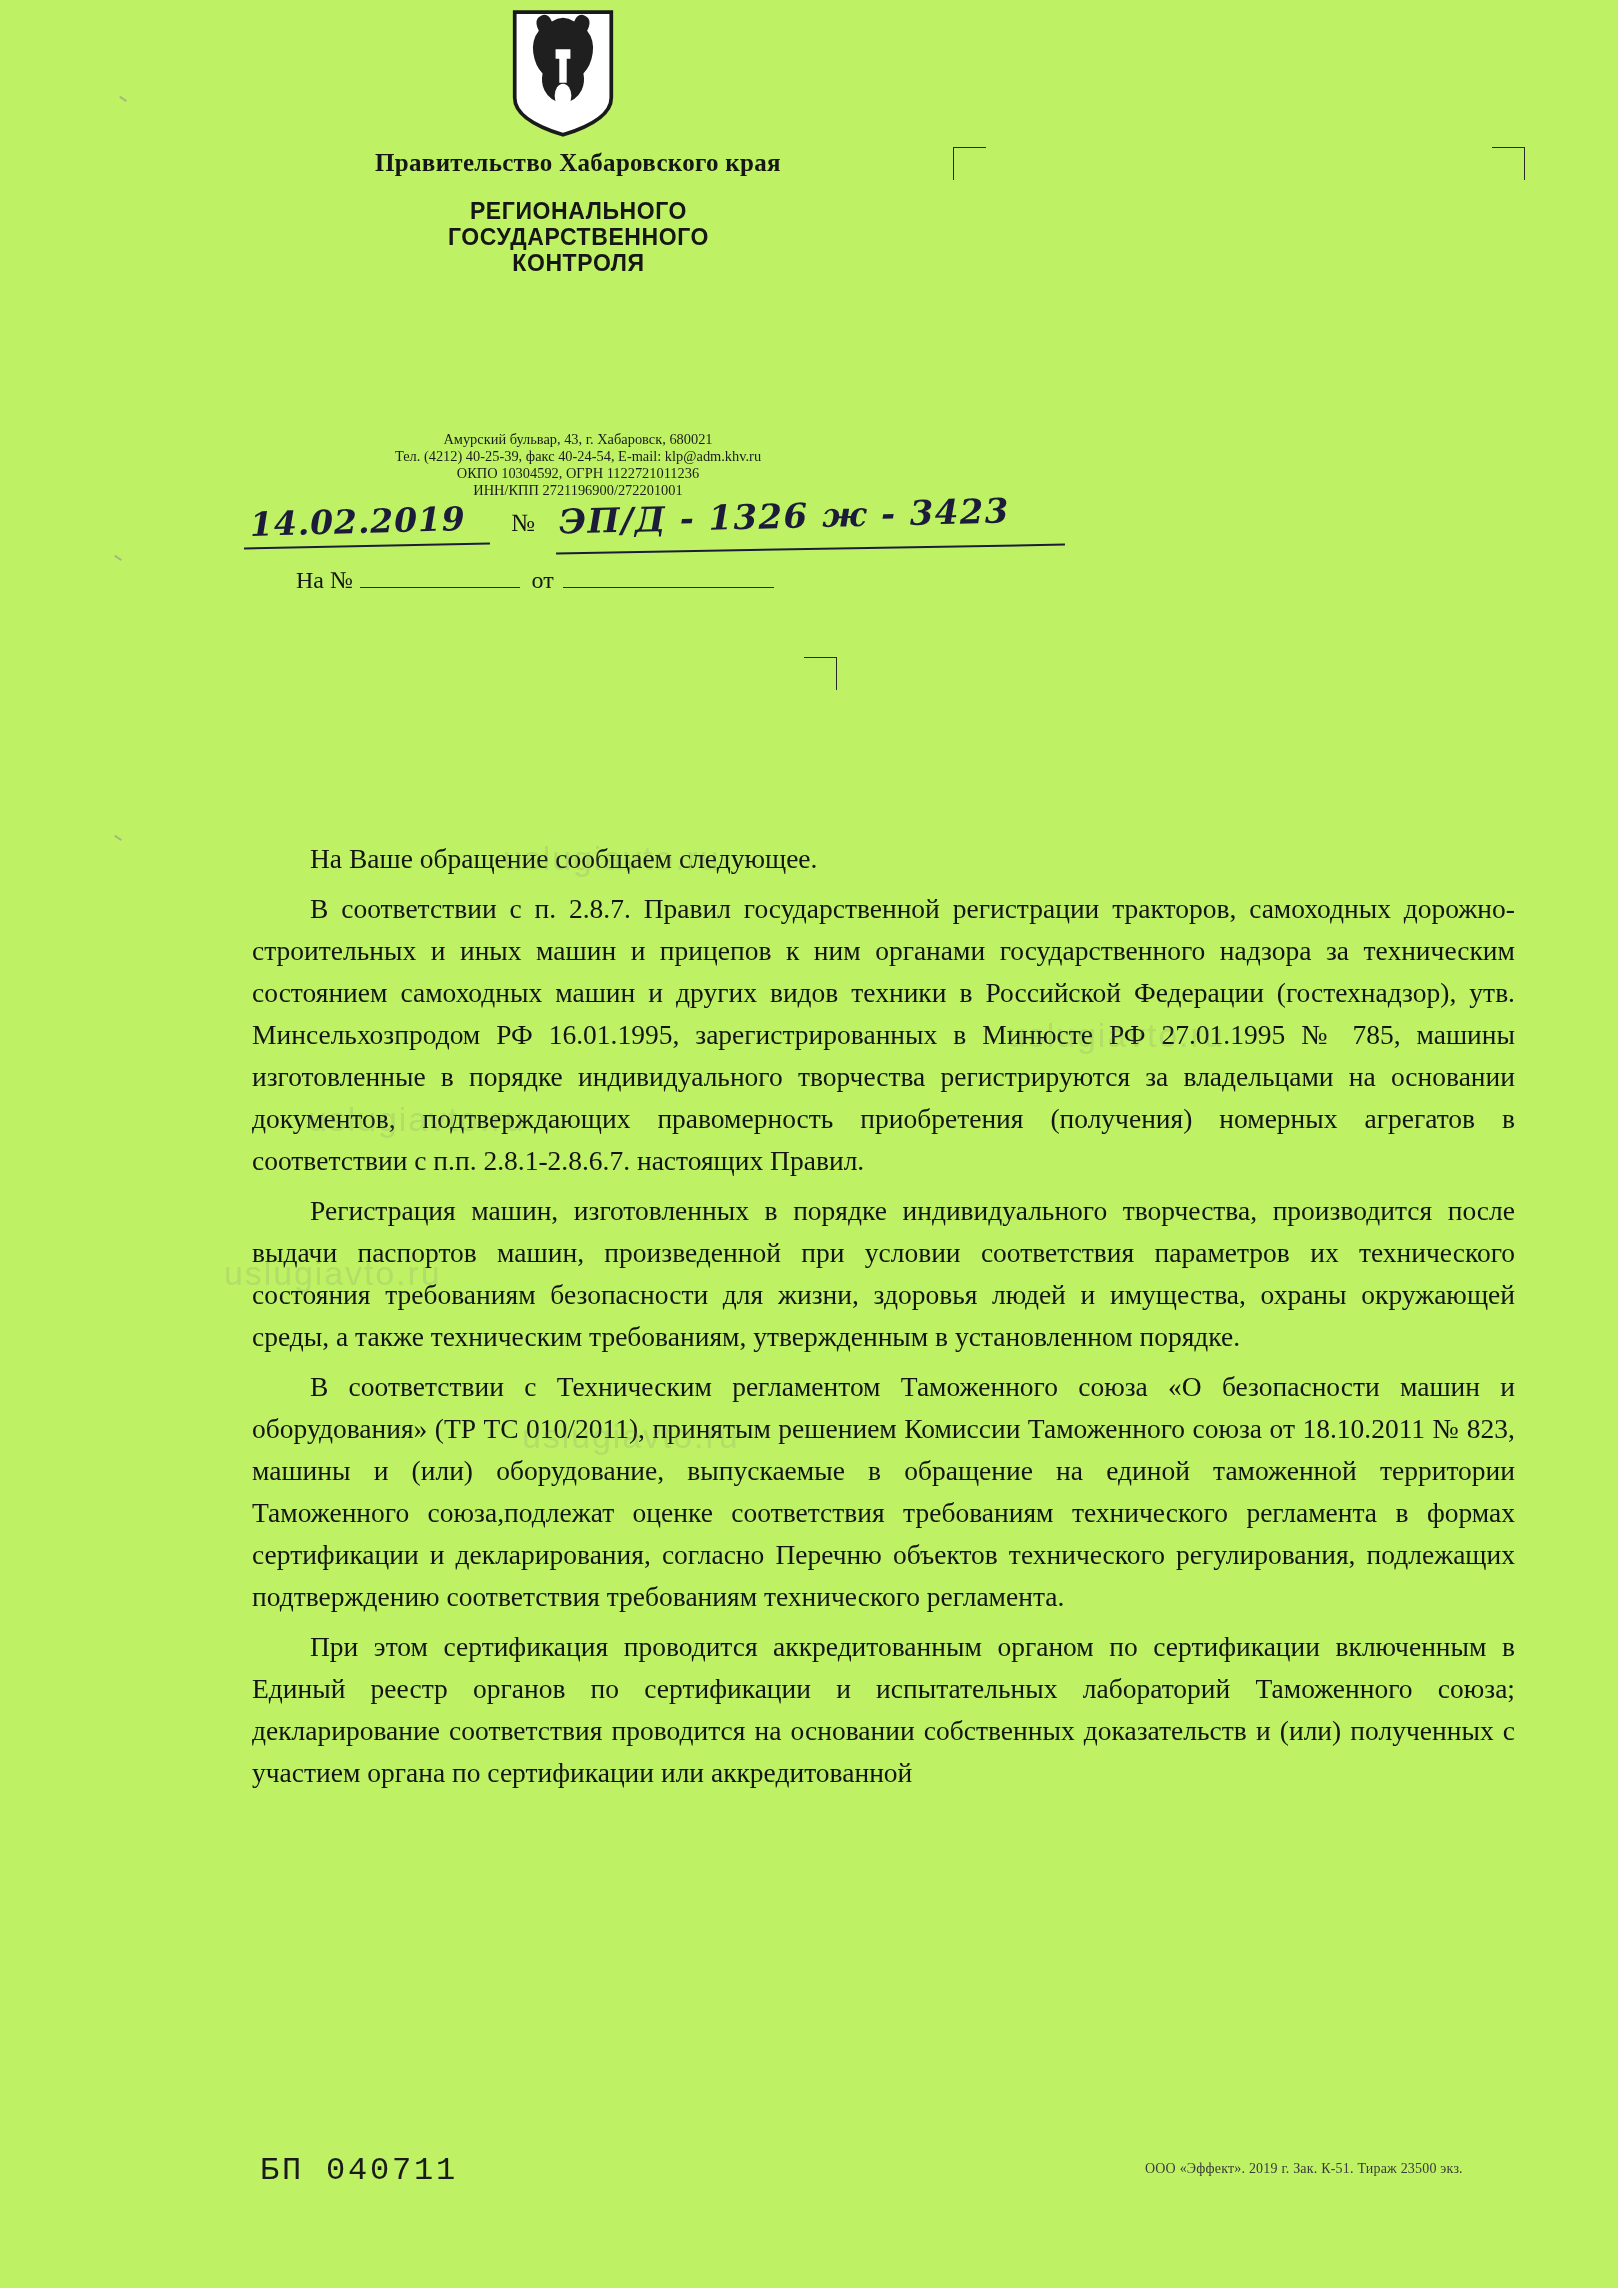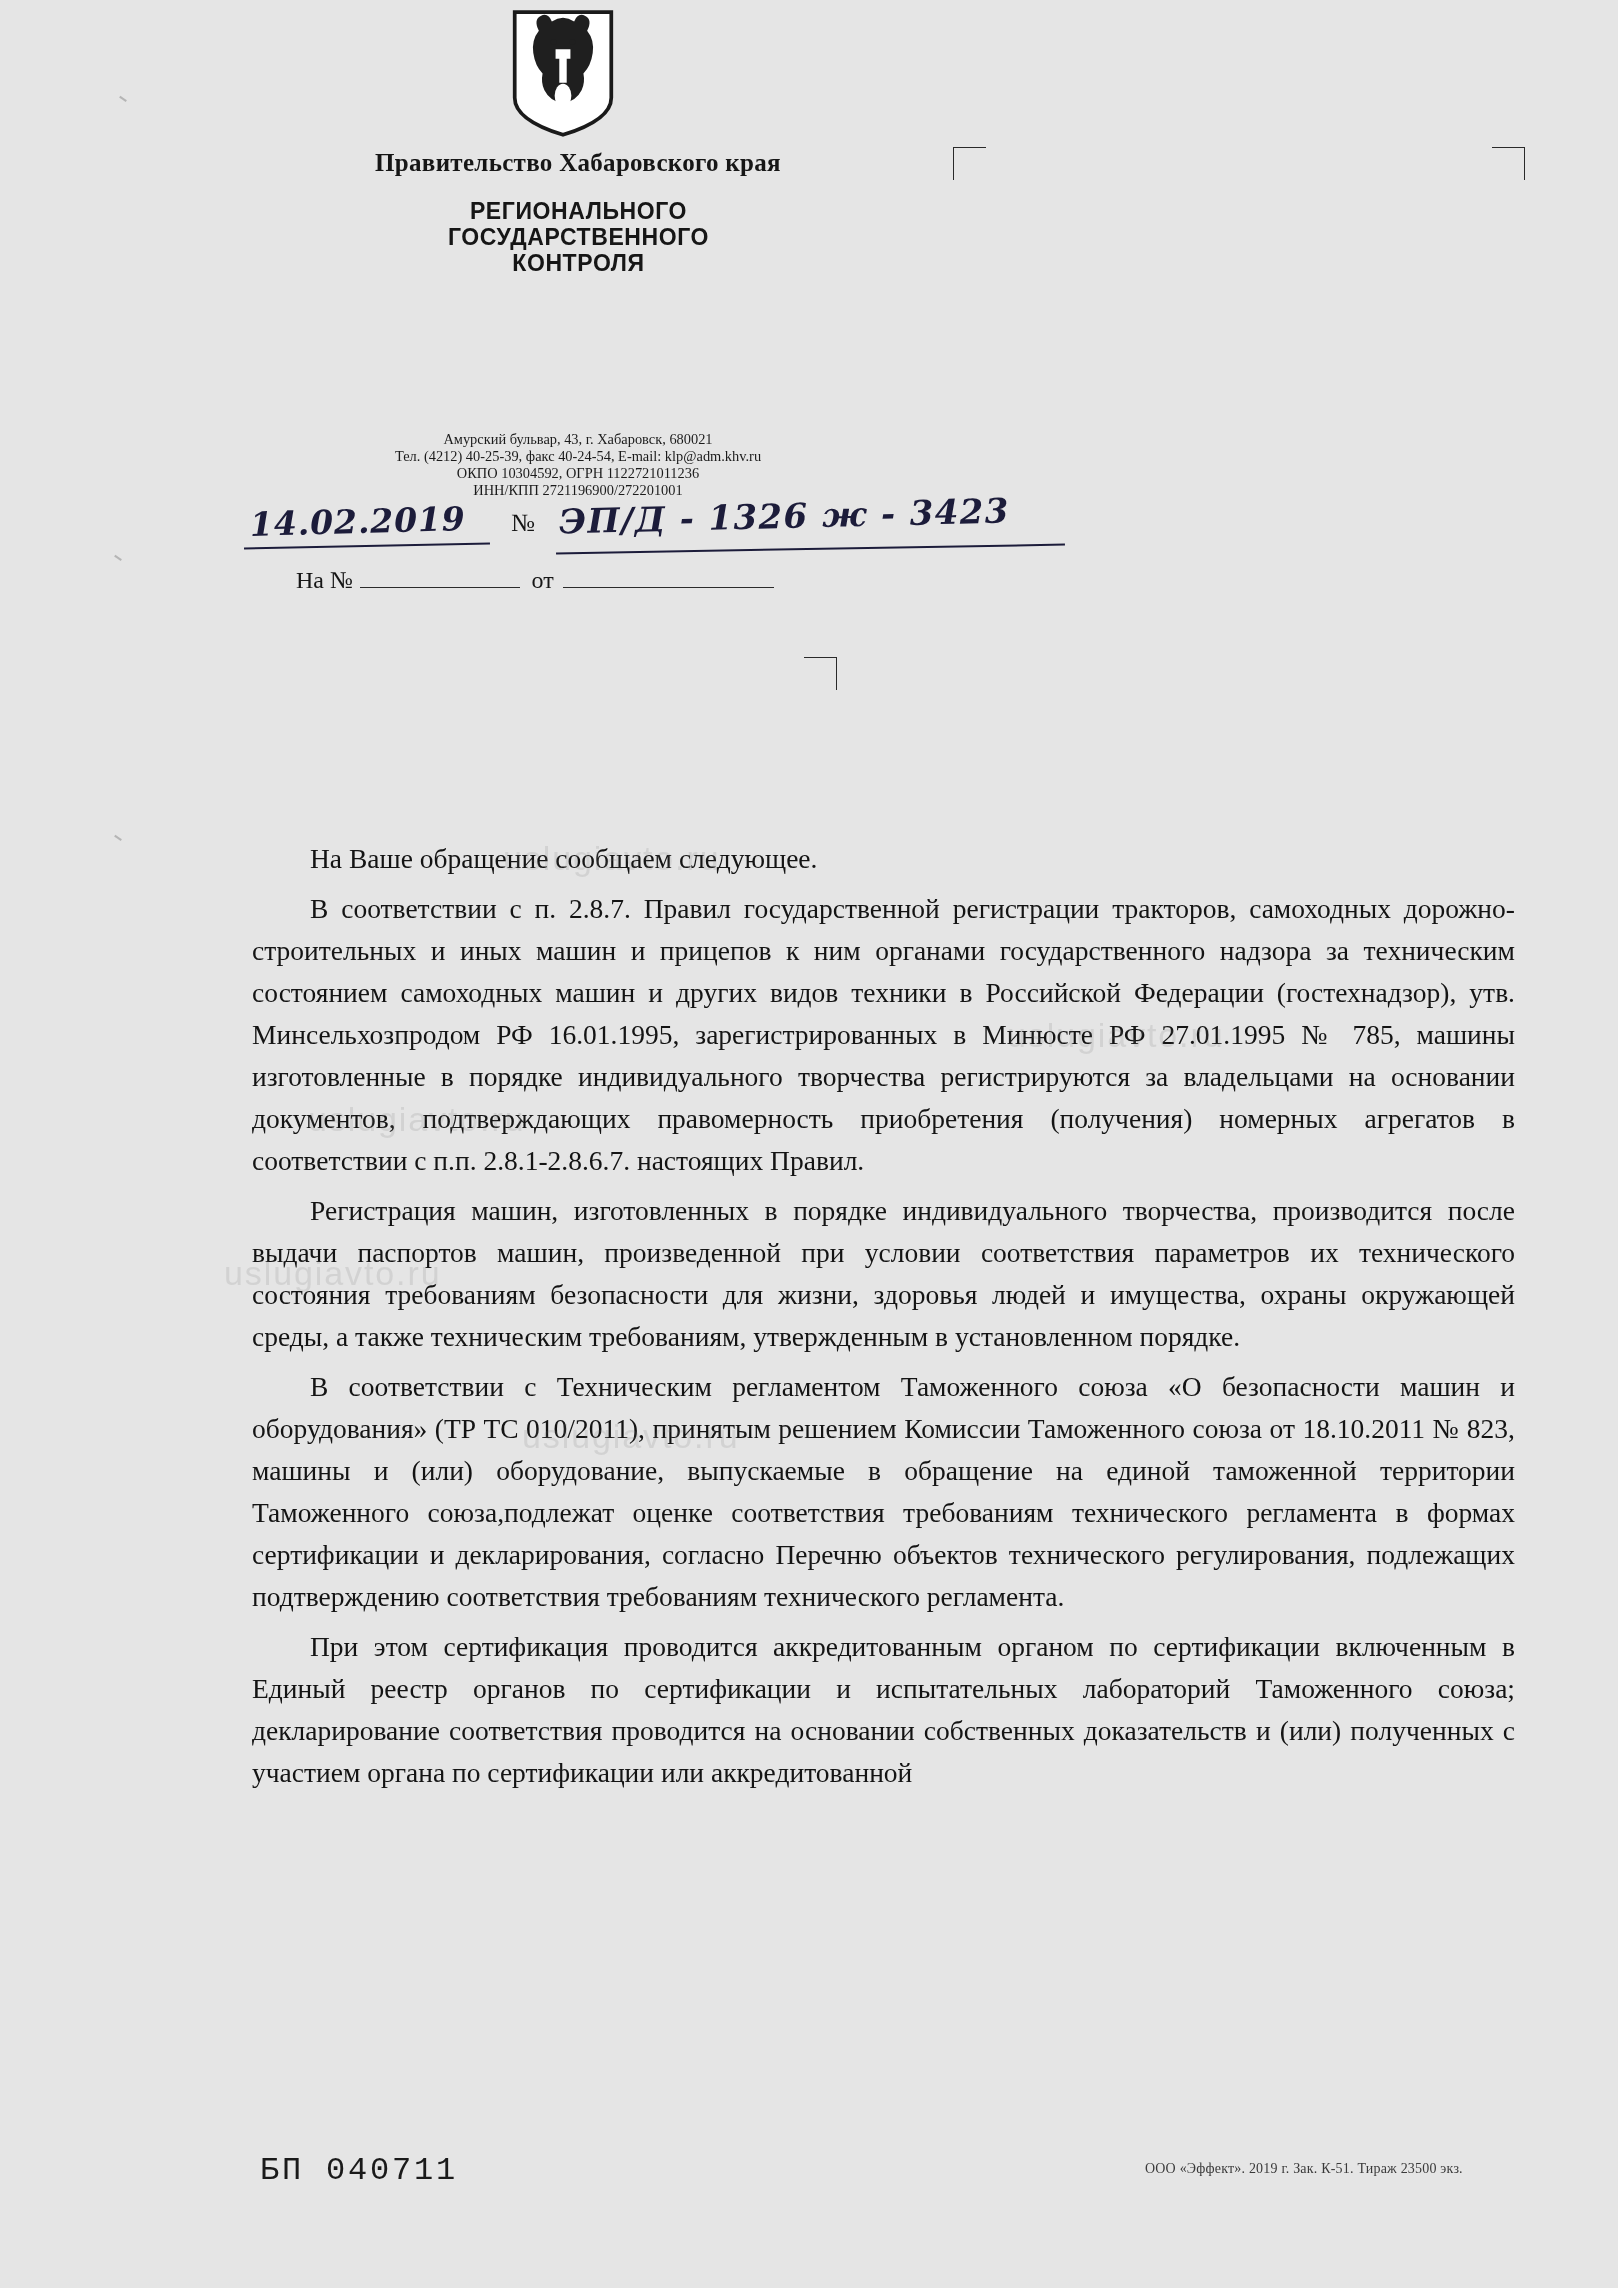--- a/index.html
+++ b/index.html
@@ -12,21 +12,21 @@
     height: 2289px;
     position: relative;
     font-family: "Liberation Serif", serif;
     color: #161616;
     overflow: hidden;
   }
 
   .page {
     position: absolute;
     inset: 0;
-    background: #e5e5e5;
+    background: #bef264;
     text-decoration: underline;
   }
 
   
   .letterhead {
     position: absolute;
     left: 0;
     top: 0;
     width: 1618px;
   }

